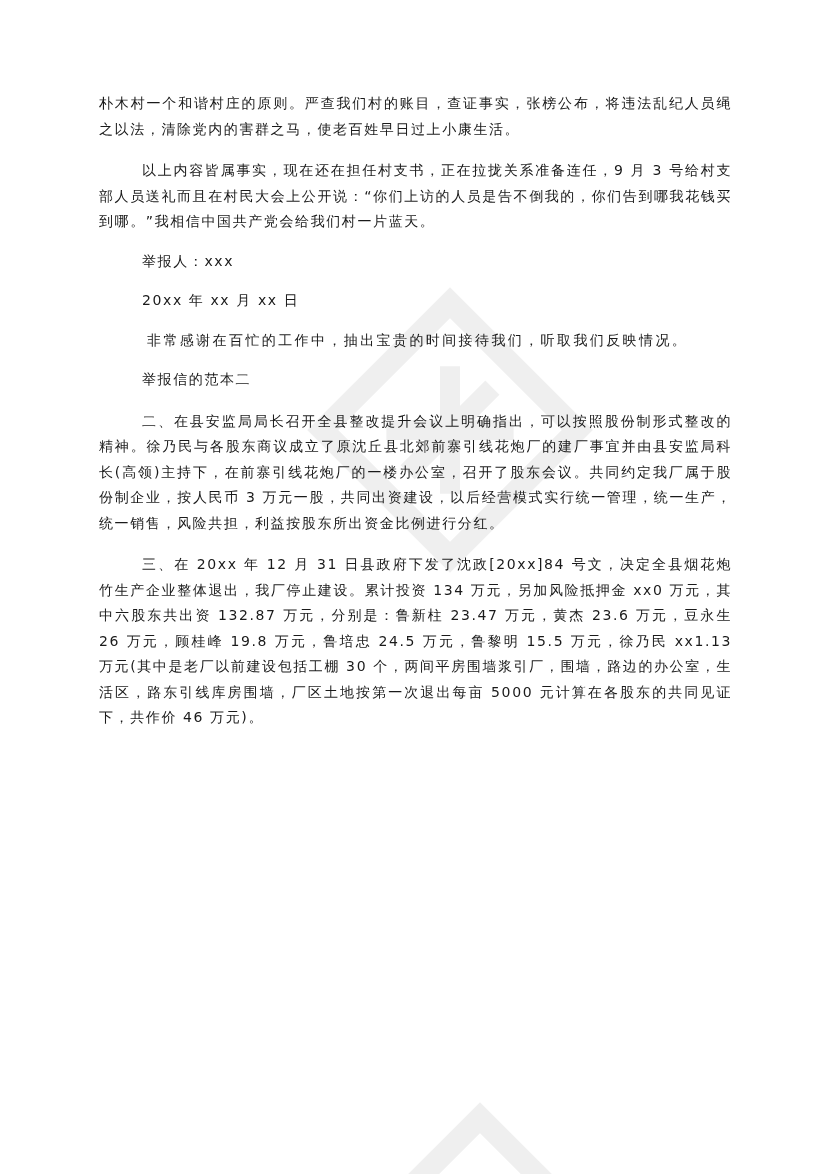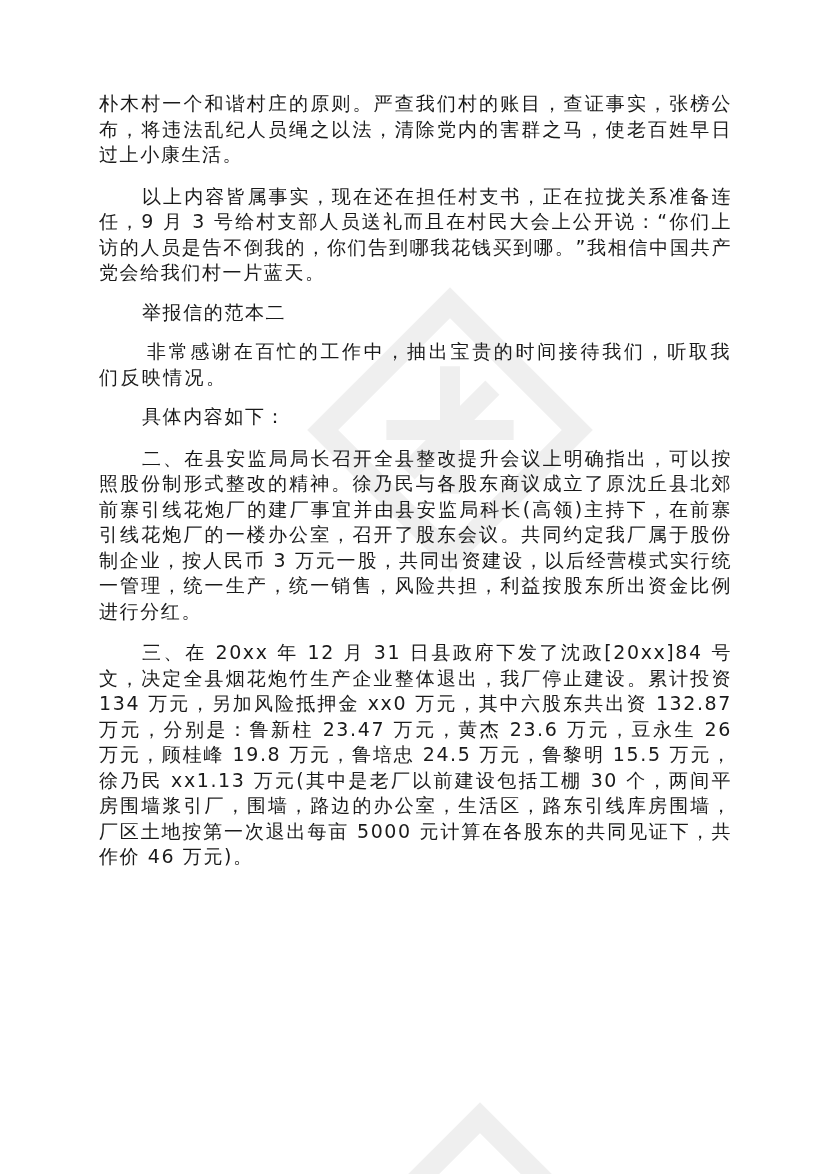--- a/index.html
+++ b/index.html
@@ -16,21 +16,21 @@
       color: #1a1a1a;
     }
     .page {
       position: absolute;
       left: 99px;
       top: 91px;
       width: 633px;
     }
     .para {
       margin: 0 0 14px 0;
-      font-size: 19px;
+      font-size: 14px;
       line-height: 25.5px;
       text-align: justify;
       text-justify: inter-character;
       letter-spacing: 1.6px;
       word-break: break-all;
     }
     .para.indent {
       text-indent: 43px;
       margin-top: 16px;
     }
@@ -64,18 +64,19 @@
     <g transform="rotate(45 150 150)">
       <rect x="60" y="60" width="180" height="180" fill="none" stroke="#000" stroke-width="22"></rect>
       <path d="M105 105 L195 195 M195 105 L105 195 M150 90 L150 210" stroke="#000" stroke-width="20" fill="none"></path>
     </g>
   </svg>
 </div>
 
 <div class="page">
   <p class="para">朴木村一个和谐村庄的原则。严查我们村的账目，查证事实，张榜公布，将违法乱纪人员绳之以法，清除党内的害群之马，使老百姓早日过上小康生活。</p>
   <p class="para indent">以上内容皆属事实，现在还在担任村支书，正在拉拢关系准备连任，9 月 3 号给村支部人员送礼而且在村民大会上公开说：“你们上访的人员是告不倒我的，你们告到哪我花钱买到哪。”我相信中国共产党会给我们村一片蓝天。</p>
+  <p class="para short">举报人：xxx</p>
+  <p class="para short">20xx 年 xx 月 xx 日</p>
+  <p class="para indent-wide">非常感谢在百忙的工作中，抽出宝贵的时间接待我们，听取我们反映情况。</p>
   <p class="para short">举报信的范本二</p>
-  <p class="para indent-wide">非常感谢在百忙的工作中，抽出宝贵的时间接待我们，听取我们反映情况。</p>
-  <p class="para short">具体内容如下：</p>
   <p class="para indent">二、在县安监局局长召开全县整改提升会议上明确指出，可以按照股份制形式整改的精神。徐乃民与各股东商议成立了原沈丘县北郊前寨引线花炮厂的建厂事宜并由县安监局科长(高领)主持下，在前寨引线花炮厂的一楼办公室，召开了股东会议。共同约定我厂属于股份制企业，按人民币 3 万元一股，共同出资建设，以后经营模式实行统一管理，统一生产，统一销售，风险共担，利益按股东所出资金比例进行分红。</p>
   <p class="para indent">三、在 20xx 年 12 月 31 日县政府下发了沈政[20xx]84 号文，决定全县烟花炮竹生产企业整体退出，我厂停止建设。累计投资 134 万元，另加风险抵押金 xx0 万元，其中六股东共出资 132.87 万元，分别是：鲁新柱 23.47 万元，黄杰 23.6 万元，豆永生 26 万元，顾桂峰 19.8 万元，鲁培忠 24.5 万元，鲁黎明 15.5 万元，徐乃民 xx1.13 万元(其中是老厂以前建设包括工棚 30 个，两间平房围墙浆引厂，围墙，路边的办公室，生活区，路东引线库房围墙，厂区土地按第一次退出每亩 5000 元计算在各股东的共同见证下，共作价 46 万元)。</p>
 </div>
 
 </body></html>

